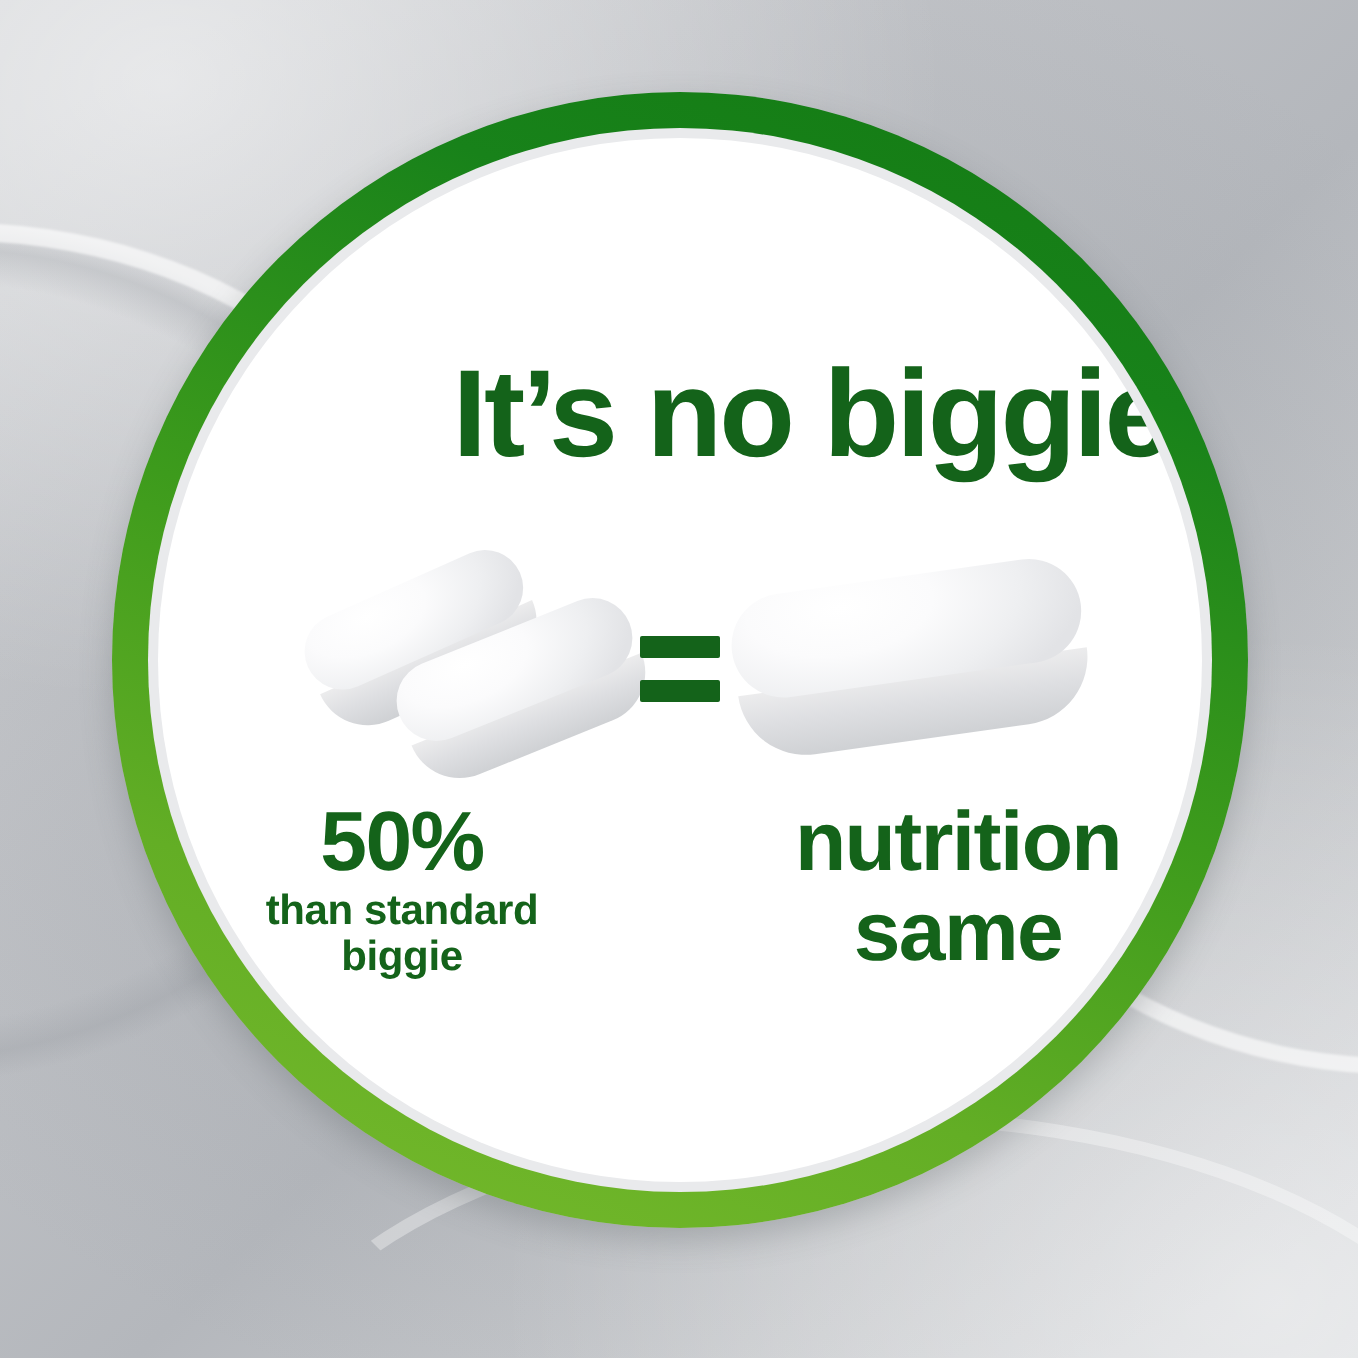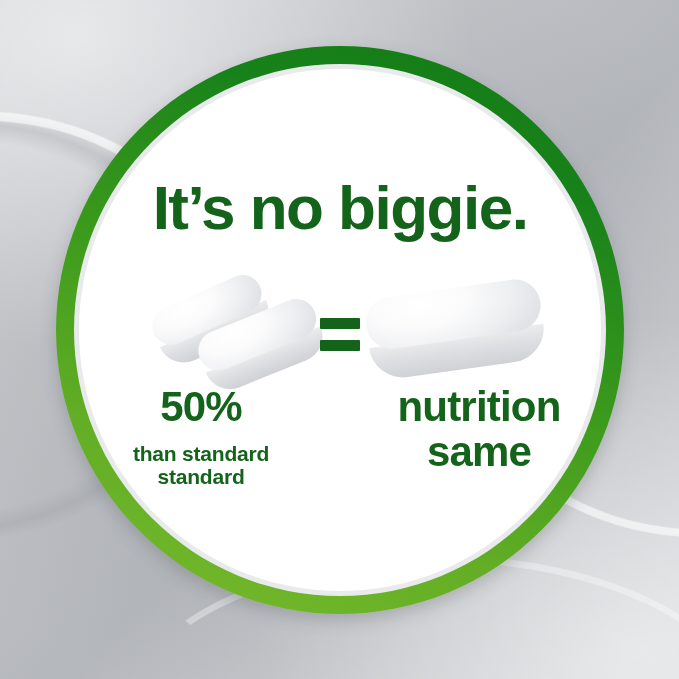--- a/index.html
+++ b/index.html
@@ -102,21 +102,21 @@
     border-radius: 50%;
     background: #ffffff;
     overflow: hidden;
   }
 
   
   .headline {
     position: absolute;
     left: 0; right: 0;
     top: 108px;
-    text-align: center;
+    text-align: right;
     font-size: 62px;
     font-weight: 700;
     letter-spacing: -1.5px;
     color: #14631a;
     line-height: 1;
     white-space: nowrap;
   }
 
   .compare {
     position: absolute;
@@ -205,38 +205,38 @@
   #tab-big .top  { bottom: 26px; }
   #big-shadow {
     left: 6px; top: 72px;
     width: 180px; height: 38px;
   }
 
   
   .captions {
     position: absolute;
     left: 0; right: 0;
-    top: 316px;
+    top: 330px;
     display: flex;
   }
   .cap-col {
     flex: 1;
     text-align: center;
     color: #14631a;
   }
   .cap-col.left  { padding-right: 22px; }
   .cap-col.right { padding-left: 12px; }
   .cap-big {
     font-size: 42px;
     font-weight: 700;
     line-height: 1.06;
     letter-spacing: -0.8px;
   }
   .cap-small {
-    margin-top: 12px;
+    margin-top: 0;
     font-size: 21px;
     font-weight: 700;
     line-height: 1.12;
     letter-spacing: -0.2px;
   }
 </style>
 </head>
 <body>
 
 <div id="stage">
@@ -285,21 +285,21 @@
       </div>
 
       <div class="captions">
 
         <div class="cap-col left">
           <div class="cap-big">
             <div>50%</div>
           </div>
           <div class="cap-small">
             <div>than standard</div>
-            <div>standard</div>
+            <div>biggie</div>
           </div>
         </div>
 
         <div class="cap-col right">
           <div class="cap-big">
             <div>nutrition</div>
             <div>same</div>
           </div>
         </div>
 

